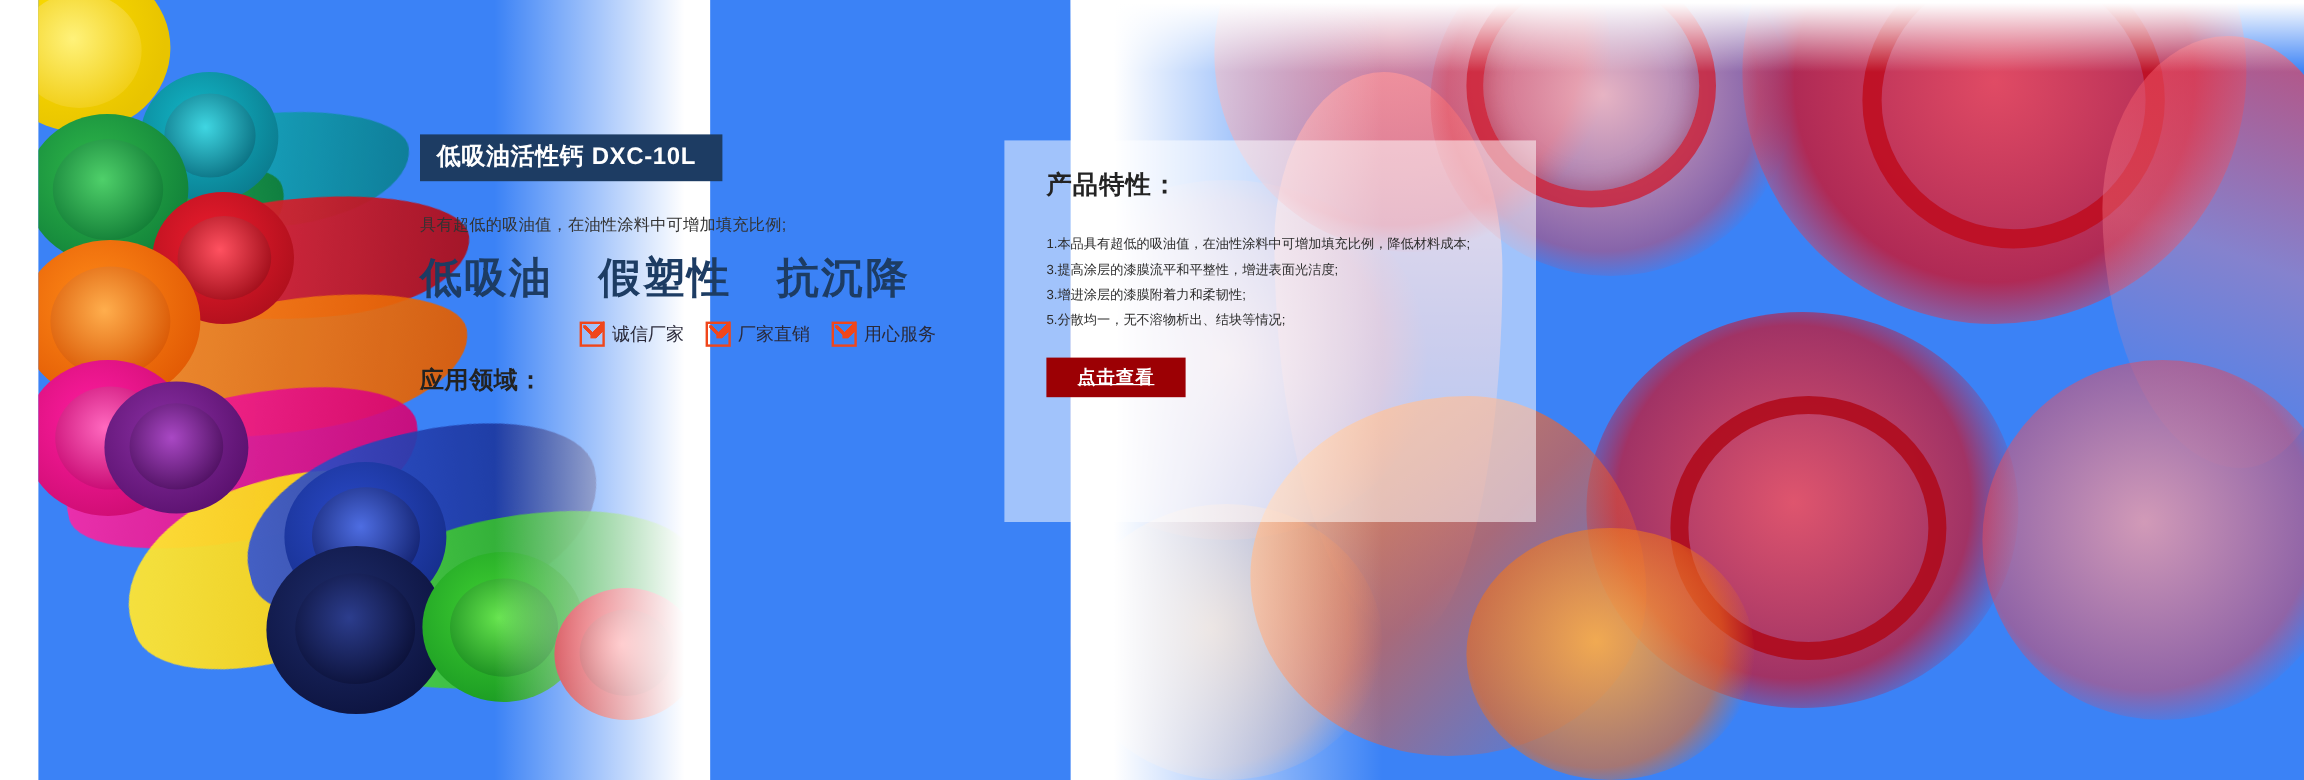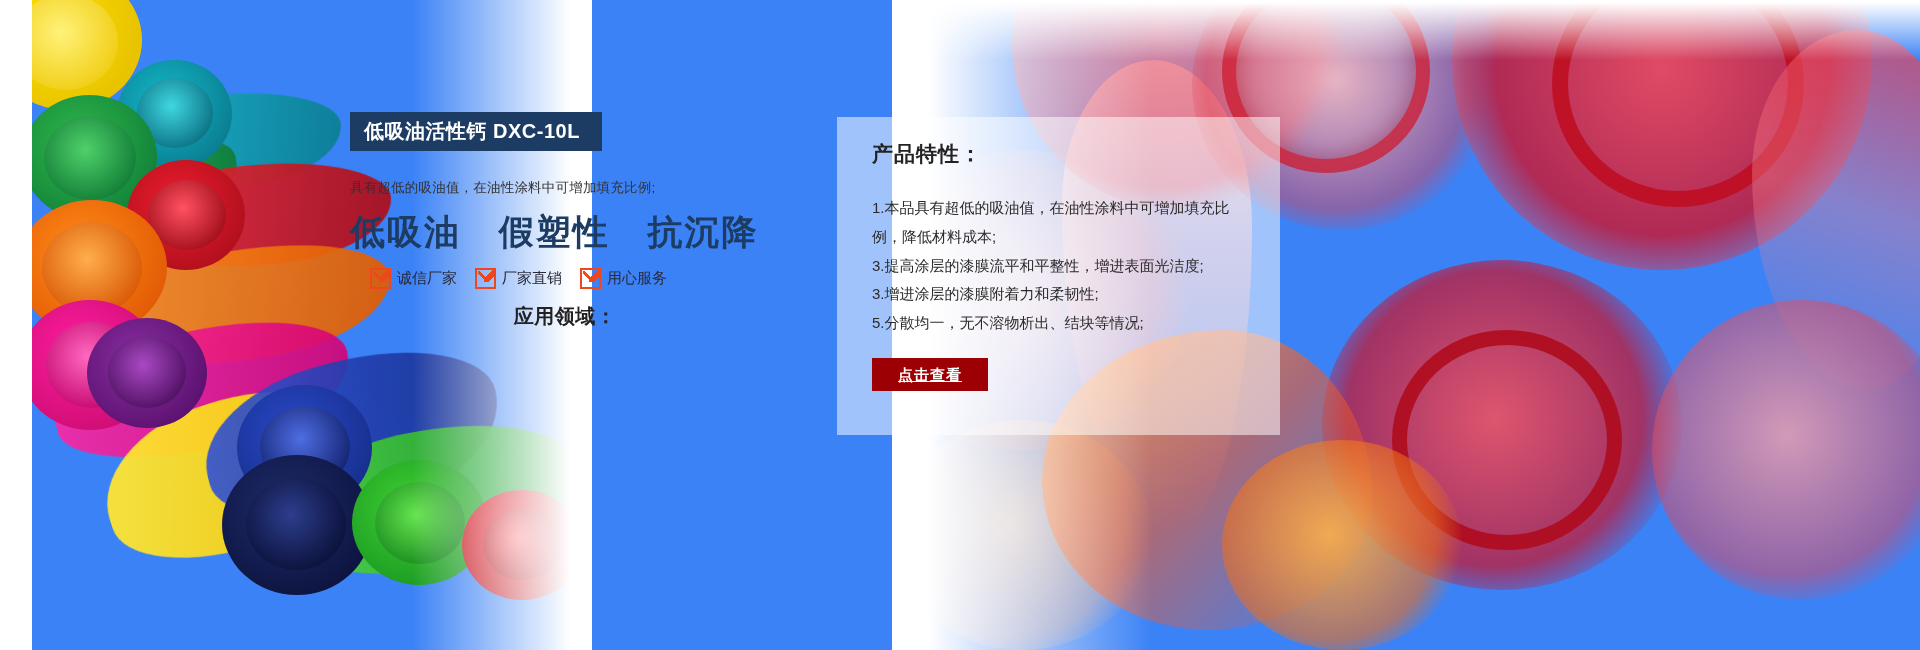--- a/index.html
+++ b/index.html
@@ -88,36 +88,36 @@
   
   .copy{position:absolute;left:318px;top:112px;width:430px;}
   .title-bar{display:inline-block;background:#1d3c63;color:#fff;
     font-size:20px;font-weight:bold;letter-spacing:.5px;padding:9px 22px 10px 14px;
     line-height:1;white-space:nowrap;}
   .sub-line{margin-top:26px;font-size:13.5px;color:#333;letter-spacing:.2px;line-height:1.6;}
   .big-line{margin-top:12px;font-size:35px;font-weight:bold;color:#1d3c63;
     letter-spacing:2px;line-height:1.18;white-space:nowrap;}
   .big-line span{margin-right:26px;}
   .big-line span:last-child{margin-right:0;}
-  .checks{margin-top:16px;display:flex;align-items:center;gap:18px;padding-left:20px;}
+  .checks{margin-top:16px;display:flex;align-items:center;gap:18px;padding-left:20px;justify-content:flex-end;}
   .chk{display:flex;align-items:center;gap:6px;font-size:15px;color:#2a2a3a;white-space:nowrap;}
   .chk .box{position:relative;width:17px;height:17px;border:2px solid #f0461b;display:inline-block;flex:0 0 auto;}
   .chk .box:after{content:"";position:absolute;left:1px;top:-5px;width:17px;height:17px;
     background:
       linear-gradient(45deg,transparent 0 42%,#f0461b 42% 63%,transparent 63% 100%) no-repeat 0 6px/9px 10px,
       linear-gradient(-45deg,transparent 0 30%,#f0461b 30% 56%,transparent 56% 100%) no-repeat 6px -1px/14px 18px;}
-  .section-h{margin-top:14px;font-size:20px;font-weight:bold;color:#222;letter-spacing:.5px;text-align:center;}
+  .section-h{margin-top:14px;font-size:20px;font-weight:bold;color:#222;letter-spacing:.5px;}
   .section-p{margin-top:5px;font-size:13.5px;color:#333;line-height:1.85;width:412px;}
 
   
   .panel{position:absolute;left:805px;top:117px;width:443px;height:318px;
     background:rgba(255,255,255,.52);}
   .panel-inner{position:absolute;left:840px;top:140px;width:400px;}
   .panel-h{font-size:21px;font-weight:bold;color:#232323;letter-spacing:1px;}
-  .panel-list{margin-top:26px;font-size:15px;color:#2b2b2b;line-height:1.92;width:378px;}
+  .panel-list{margin-top:26px;font-size:11px;color:#2b2b2b;line-height:1.92;width:378px;}
   .panel-list div{white-space:normal;}
   .cta{margin-top:20px;display:inline-block;background:#9c0004;color:#fff;
     font-size:15px;font-weight:bold;letter-spacing:1px;padding:9px 26px;line-height:1;
     border:none;cursor:pointer;text-decoration:underline;}
 </style>
 </head>
 <body>
 
 <div class="stage">
 

